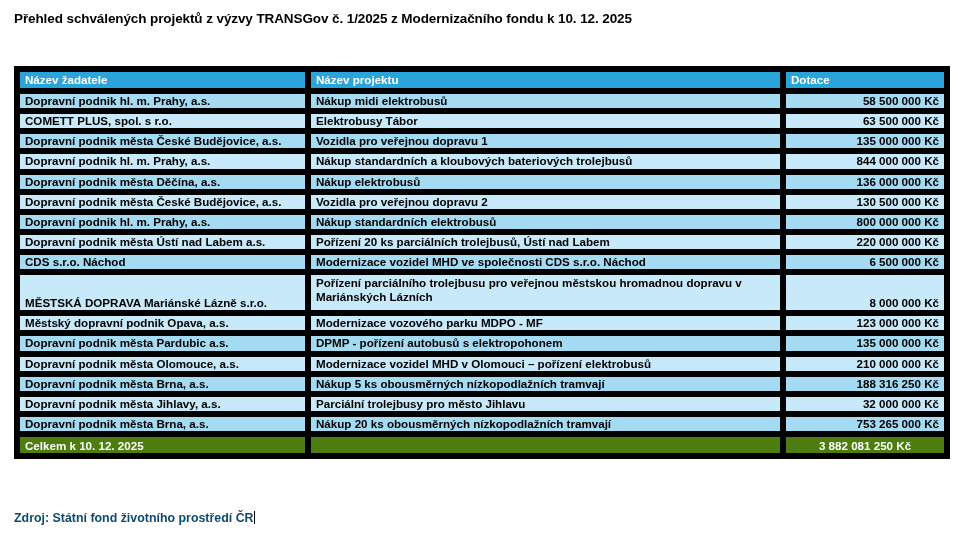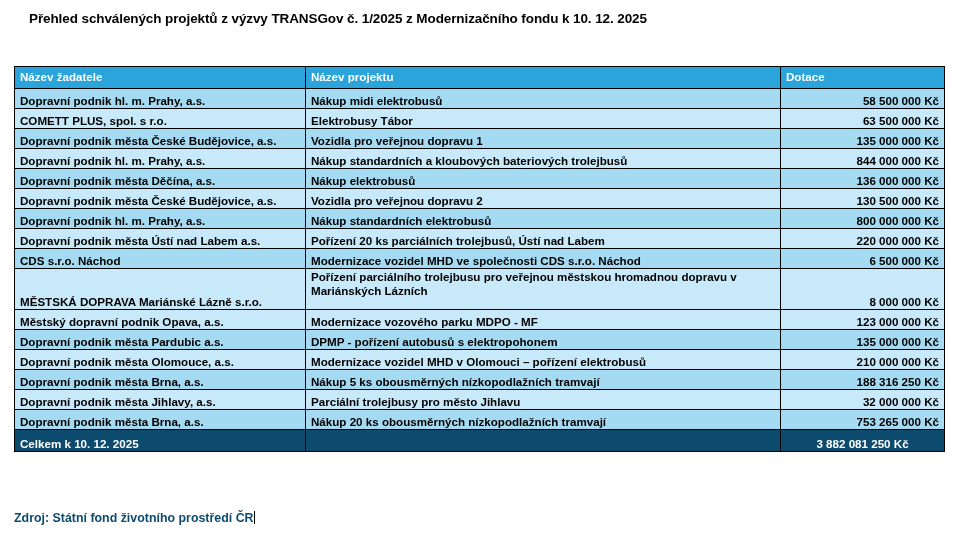--- a/index.html
+++ b/index.html
@@ -25,40 +25,39 @@
 
   #doc-title {
     position: absolute;
     left: 14px;
     top: 11px;
     font-size: 13.5px;
     font-weight: bold;
     letter-spacing: -0.1px;
     white-space: nowrap;
     color: #000000;
-    margin-left: 15px;
   }
 
   #grant-table {
     position: absolute;
     left: 14px;
     top: 66px;
     width: 930px;
     border-collapse: collapse;
     table-layout: fixed;
     font-size: 11.6px;
   }
 
   #grant-table col.c-applicant { width: 291px; }
   #grant-table col.c-project   { width: 475px; }
   #grant-table col.c-amount    { width: 164px; }
 
   #grant-table th,
   #grant-table td {
-    border: 1px solid #000000;
+    border: 6px solid #000000;
     padding: 0 5px;
     vertical-align: bottom;
     line-height: 1.22;
     height: 20px;
     box-sizing: border-box;
     overflow: hidden;
   }
 
   #grant-table thead th {
     background: #2AA4DB;
@@ -89,21 +88,21 @@
   #grant-table tbody tr.tall td {
     height: 41px;
   }
   #grant-table tbody tr.tall td.project {
     white-space: normal;
     vertical-align: top;
     padding-top: 1px;
   }
 
   #grant-table tbody tr.total-row td {
-    background: #0c4a6e;
+    background: #4d7c0f;
     color: #ffffff;
     font-weight: bold;
     height: 22px;
   }
   #grant-table tbody tr.total-row td.amount {
     text-align: center;
   }
 
   #source-line {
     position: absolute;

